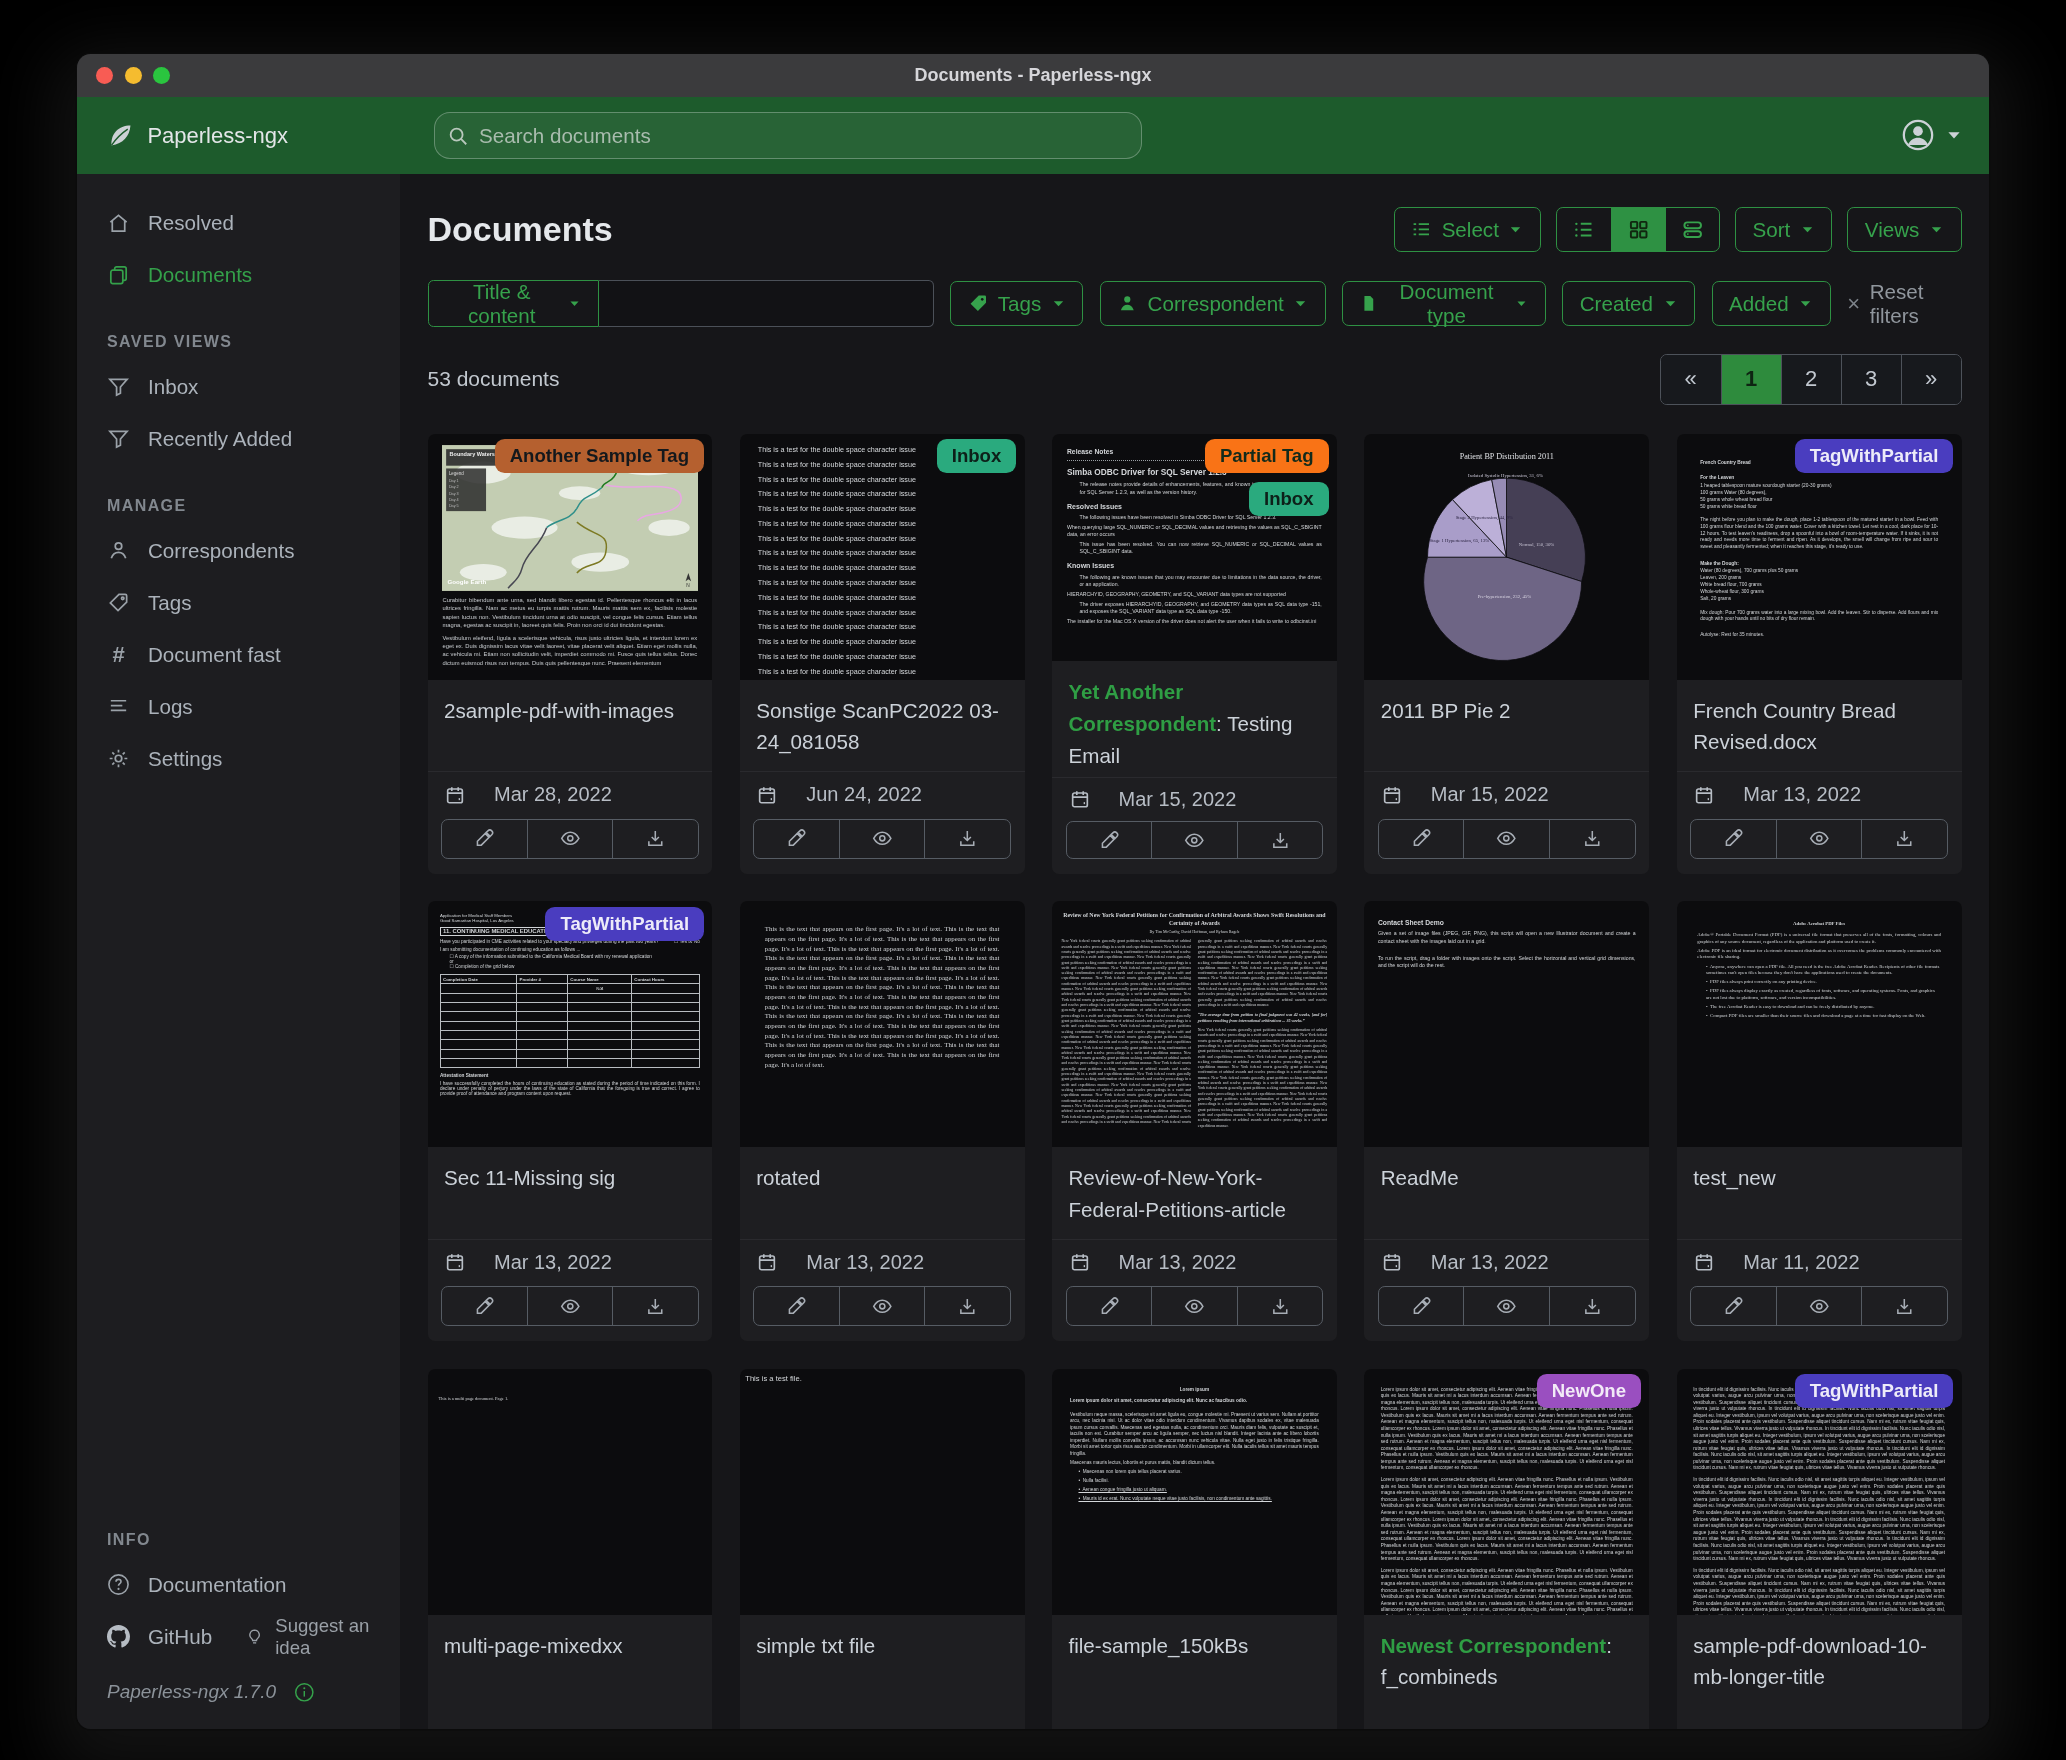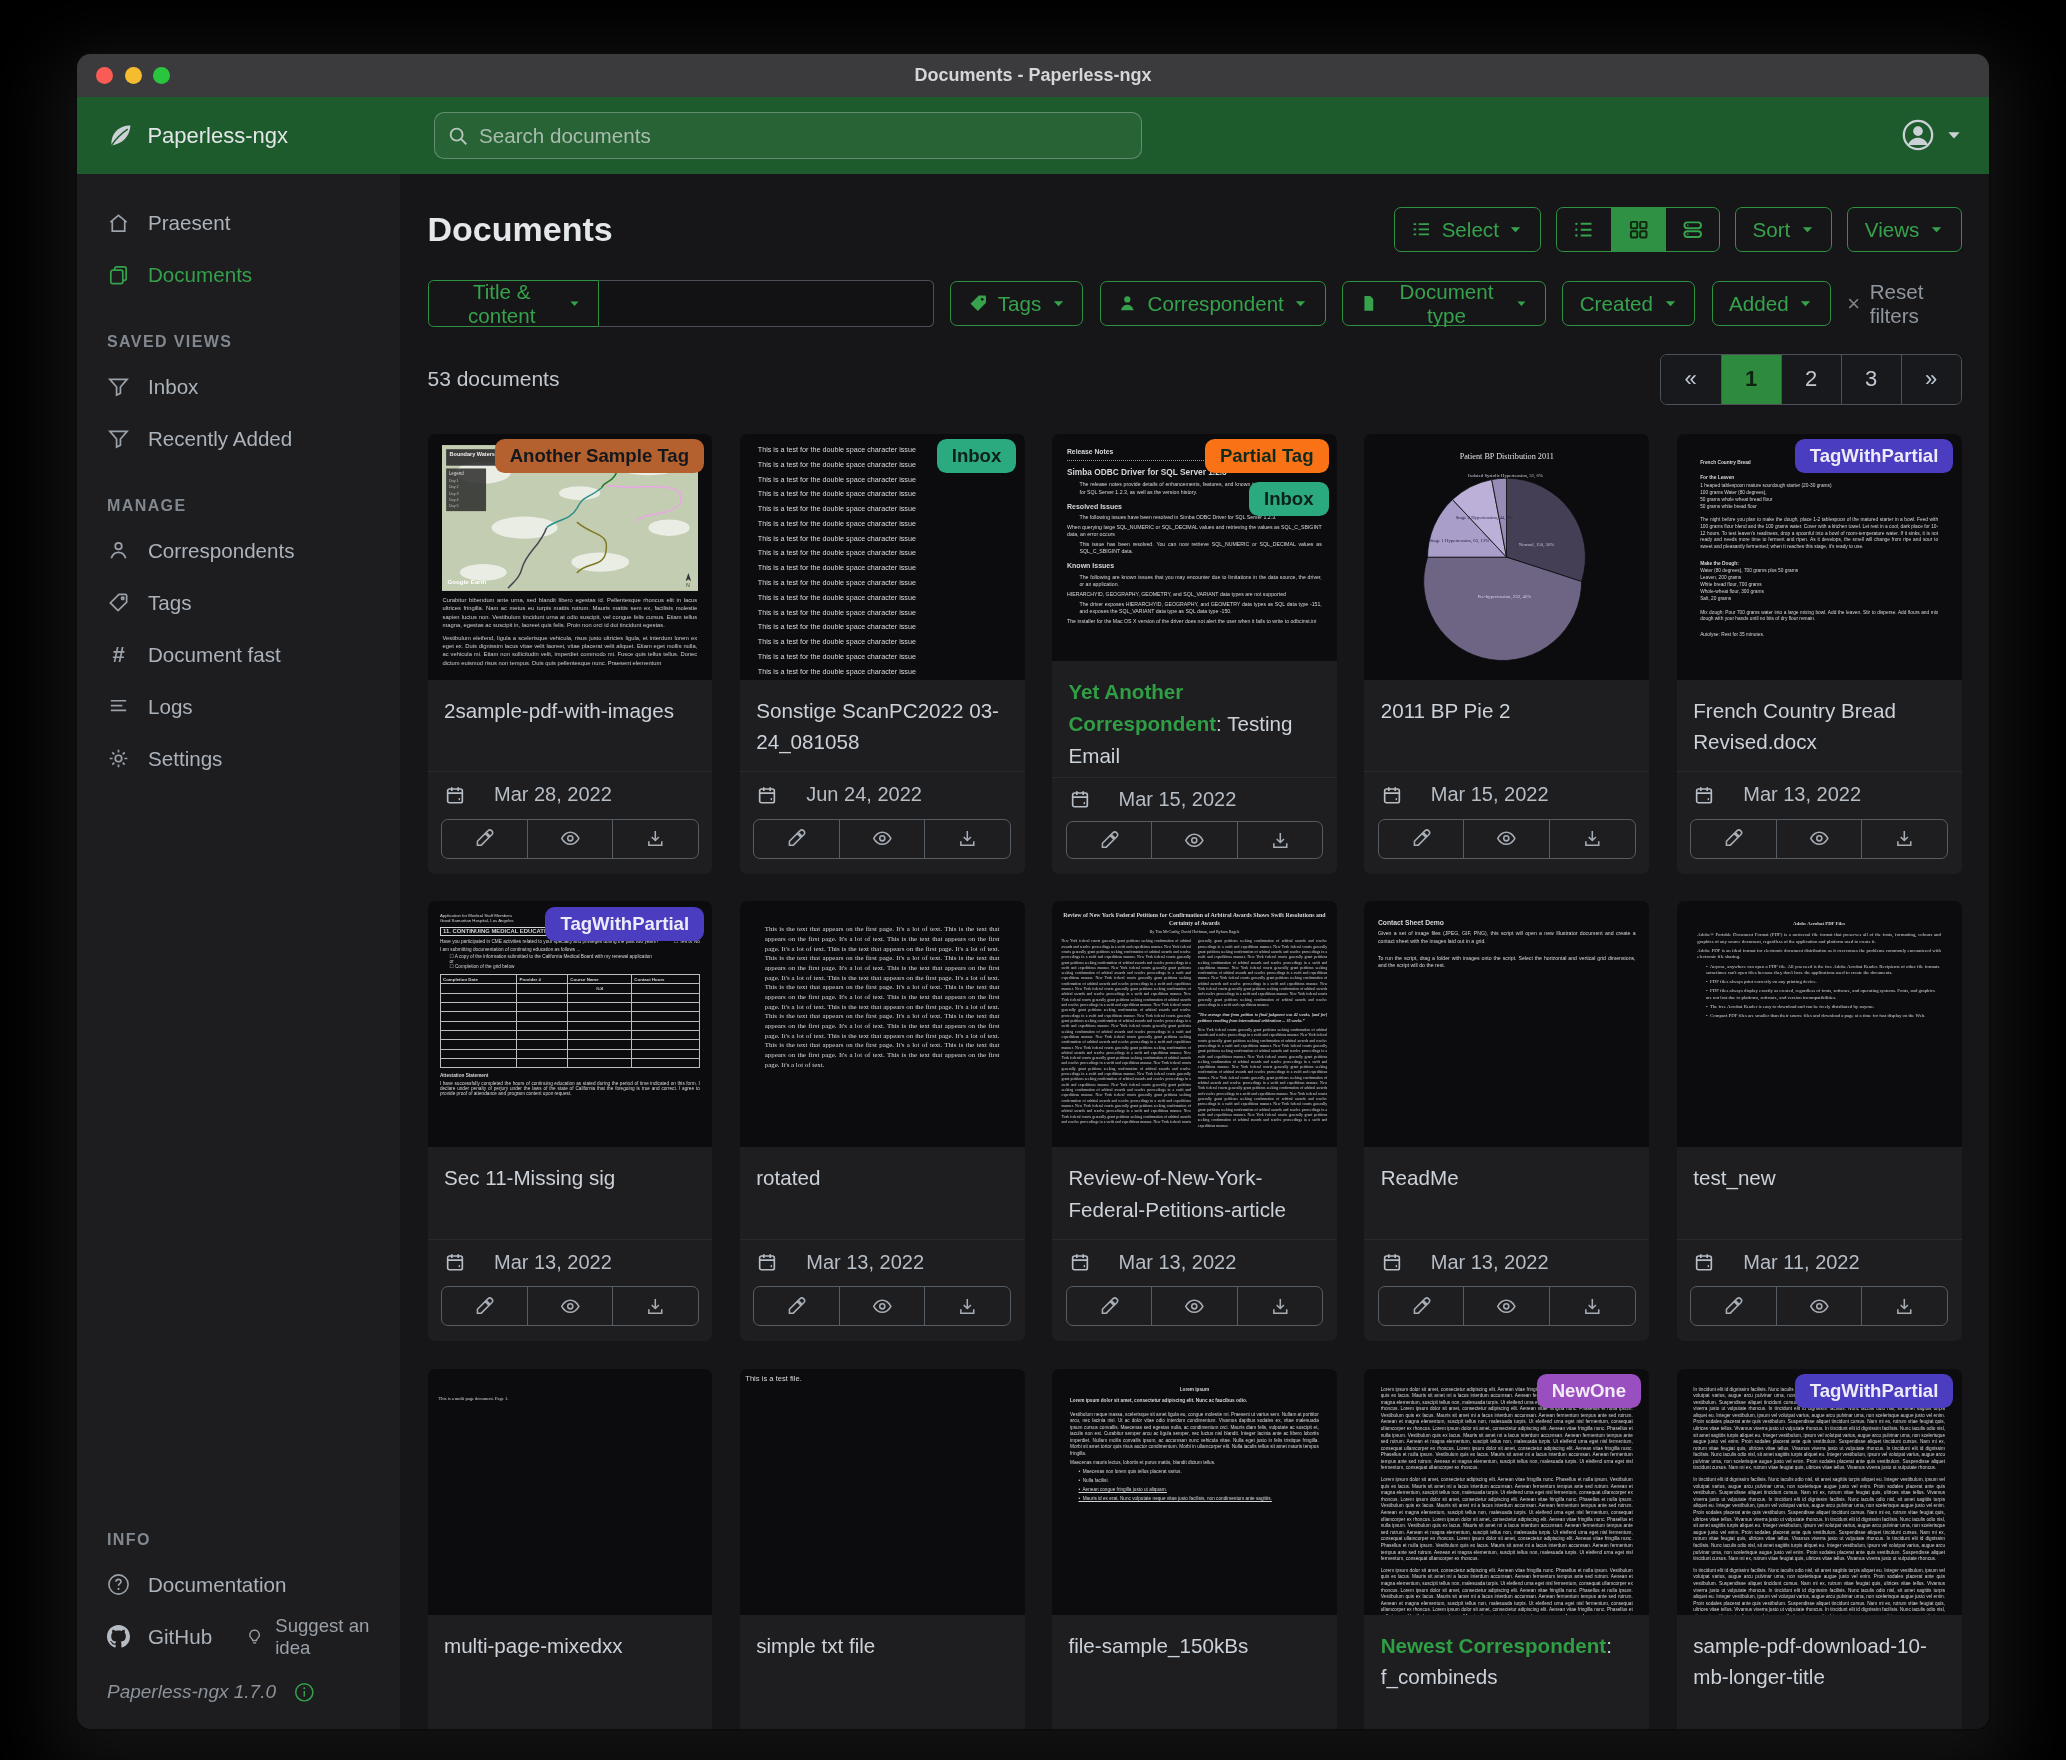--- a/index.html
+++ b/index.html
@@ -9,21 +9,21 @@
   
   .titlebar { height:43px; background:#3b3b3d; display:flex; align-items:center; position:relative; flex:0 0 auto; }
   .lights { display:flex; gap:11.7px; margin-left:19px; }
   .light { width:17px; height:17px; border-radius:50%; }
   .light.r{background:#f85c54;} .light.y{background:#f5bc2f;} .light.g{background:#2ac53f;}
   .win-title { position:absolute; left:0; right:0; text-align:center; color:#d6d6da; font-size:18px; font-weight:bold; }
   
   .navbar { height:77px; background:#1d5b2c; display:flex; align-items:center; position:relative; flex:0 0 auto; }
   .brand { display:flex; align-items:center; gap:12.4px; margin-left:29px; color:#e3e6e8; font-size:22px; }
   .brand svg { width:29px; height:29px; }
-  .searchbox { position:absolute; left:357px; top:15px; width:708px; height:47px; border:1.4px solid rgba(255,255,255,.28); border-radius:10px;
+  .searchbox { position:absolute; left:357px; top:15px; width:708px; height:47px; border:1.4px solid rgba(255,255,255,.28); border-radius:16px;
                background:rgba(255,255,255,.05); display:flex; align-items:center; padding:0 12.4px; gap:9.6px; }
   .searchbox input { background:transparent; border:none; outline:none; color:#dfe5e0; font-size:20.6px; width:100%; font-family:inherit; }
   .searchbox input::placeholder { color:#a9bcae; }
   .searchbox svg { width:22px; height:22px; color:#b9c8bd; flex:0 0 auto; }
   .usermenu { position:absolute; right:26px; top:20.6px; display:flex; align-items:center; gap:9.6px; color:#ccd1d6; }
   .usermenu svg.avatar { width:34px; height:34px; }
   .usermenu svg.car { width:18px; height:18px; }
   
   .body-row { flex:1; display:flex; min-height:0; }
   .sidebar { width:323px; flex:0 0 auto; background:#1d1d20; display:flex; flex-direction:column; padding:23.4px 0 20.6px; }
@@ -149,21 +149,21 @@
     </div>
   </div>
 
   <div class="body-row">
     <nav class="sidebar">
       <div>
           <div class="side-item">
             <svg viewBox="0 0 24 24" fill="none" stroke="currentColor" stroke-width="1.8">
               <path d="M3.5 10.5 L12 3.5 L20.5 10.5 M5.5 9.5 V20 H18.5 V9.5"></path>
             </svg>
-            <span>Praesent</span>
+            <span>Resolved</span>
           </div>
           <div class="side-item active">
             <svg viewBox="0 0 24 24" fill="none" stroke="currentColor" stroke-width="1.8">
               <rect x="4" y="6.5" width="12.5" height="14" rx="2"></rect>
               <path d="M8 6.5 V5 a2 2 0 0 1 2-2 h8 a2 2 0 0 1 2 2 v10 a2 2 0 0 1-2 2 h-1.5"></path>
             </svg>
             <span>Documents</span>
           </div>
         </div>
       <div>

